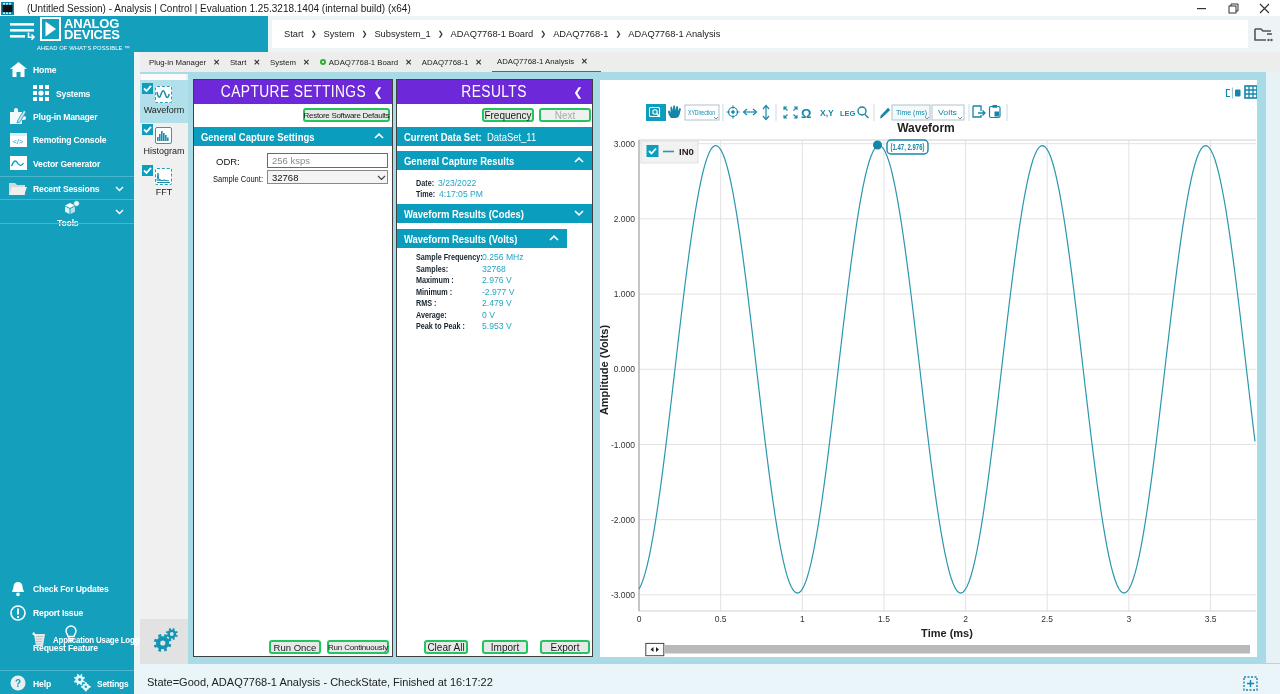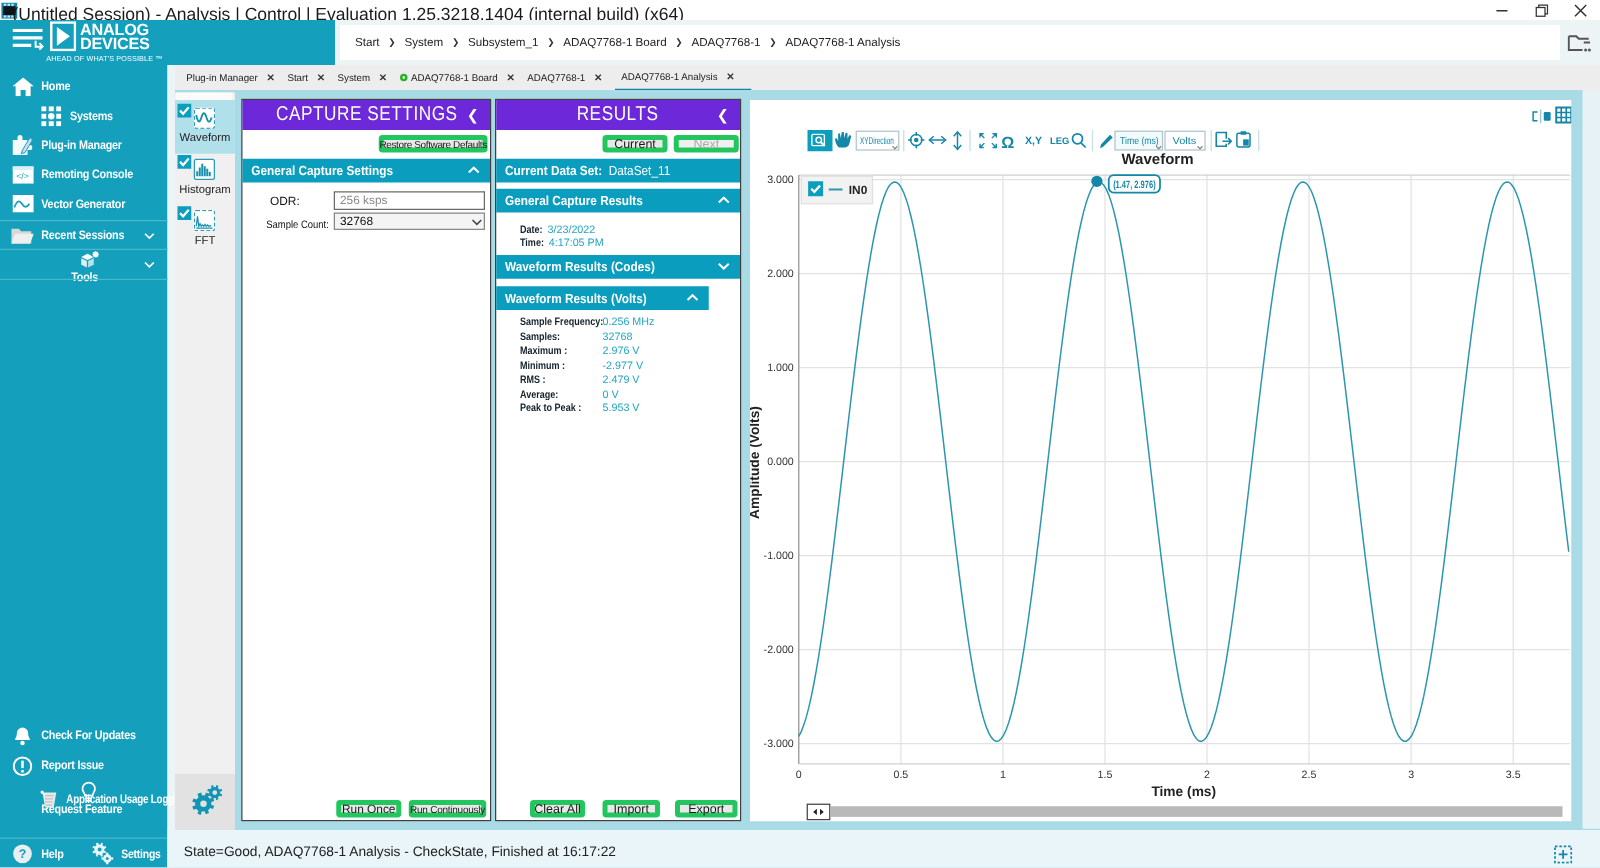--- a/index.html
+++ b/index.html
@@ -1,21 +1,21 @@
 <!DOCTYPE html>
 <html><head>
 <meta charset="utf-8">
 <style>
 *{margin:0;padding:0;box-sizing:border-box;}
 html,body{width:1280px;height:694px;overflow:hidden;}
 body{font-family:"Liberation Sans",sans-serif;position:relative;background:#fff;}
 .abs{position:absolute;}
 
 #titlebar{left:0;top:0;width:1280px;height:16px;background:#fff;}
-#titletext{left:10px;top:3px;font-size:14px;color:#1a1a1a;}
+#titletext{left:27px;top:3px;font-size:10px;color:#1a1a1a;}
 
 #hdrteal{left:0;top:16px;width:268px;height:36px;background:#14a0bd;}
 #hdrpale{left:268px;top:16px;width:1012px;height:36px;background:#edf4f6;}
 #crumbbar{left:272px;top:20px;width:976px;height:28px;background:#fff;display:flex;align-items:center;font-size:9.3px;color:#222;}
 .crumb{margin-left:7px;}
 .csep{margin-left:7px;color:#333;font-size:7px;}
 
 #sidebar{left:0;top:52px;width:134px;height:642px;background:#14a0bd;color:#fff;}
 #gutter{left:134px;top:52px;width:6px;height:642px;background:#edf4f6;}
 .sbitem{position:absolute;left:0;width:134px;height:23.4px;display:flex;align-items:center;color:#fff;}
@@ -43,21 +43,21 @@
 
 .panel{background:#fff;border:1px solid #404040;}
 #cappanel{left:193px;top:79px;width:200px;height:578px;}
 #respanel{left:396px;top:79px;width:197px;height:578px;}
 .phead{position:absolute;left:0;top:0;width:100%;height:24px;background:#6d28d9;color:#fff;display:flex;align-items:center;justify-content:center;font-size:16px;}
 .pht{display:inline-block;transform:scaleX(0.86);letter-spacing:0.5px;}
 .phchev{position:absolute;right:9px;top:5px;font-size:11.5px;color:#fff;}
 .tealbar{position:absolute;left:0;width:100%;height:19px;background:#0a9dbe;color:#fff;display:flex;align-items:center;font-size:10.5px;font-weight:bold;}
 .tealbar .t1{margin-left:7px;transform:scaleX(0.9);transform-origin:left;white-space:nowrap;}
 .tbchev{position:absolute;right:8px;top:6px;}
-.btn{position:absolute;background:#e8e8e8;border:4px solid #22c55e;border-radius:3px;font-size:10px;color:#1a1a1a;display:flex;align-items:center;justify-content:center;white-space:nowrap;}
+.btn{position:absolute;background:#e8e8e8;border:2px solid #22c55e;border-radius:3px;font-size:10px;color:#1a1a1a;display:flex;align-items:center;justify-content:center;white-space:nowrap;}
 
 #odrlab{left:216px;top:156px;font-size:9.5px;color:#111;}
 #odrbox{left:267px;top:153px;width:121px;height:15px;border:1px solid #6a6a6a;background:#fff;font-size:9.5px;color:#8a8a8a;display:flex;align-items:center;padding-left:4px;}
 #sclab{left:213px;top:173.5px;font-size:8.6px;color:#111;transform:scaleX(0.88);transform-origin:left;}
 #scbox{left:267px;top:170px;width:121px;height:14px;border:1px solid #888;background:#f4f4f4;font-size:9.5px;color:#111;display:flex;align-items:center;padding-left:4px;}
 
 .rlab{position:absolute;font-size:8.6px;font-weight:bold;color:#14222c;transform:scaleX(0.84);transform-origin:left;}
 .rval{position:absolute;font-size:8.6px;color:#23a6c3;}
 
 #chart{left:600px;top:80px;width:657px;height:577px;background:#fff;}
@@ -384,21 +384,21 @@
   </svg>
 <div class="btn abs" style="left:269px;top:640px;width:52px;height:14px;font-size:9.5px;">Run Once</div>
 <div class="btn abs" style="left:327px;top:640px;width:62px;height:14px;font-size:8px;letter-spacing:-0.2px;">Run Continuously</div>
 
 <div class="abs panel" id="respanel">
 <div class="phead">
       <span class="pht">RESULTS</span>
       <span class="phchev">❮</span>
     </div>
 </div>
-<div class="btn abs" style="left:482px;top:108px;width:52px;height:14px;">Current</div>
+<div class="btn abs" style="left:482px;top:108px;width:52px;height:14px;">Frequency</div>
 <div class="btn abs" style="left:539px;top:108px;width:52px;height:14px;color:#aaa;background:#f0f0f0;">Next</div>
 <div class="tealbar abs" style="left:397px;top:127px;width:195px;">
     <span class="t1">Current Data Set:&nbsp; <span style="font-weight:normal;">DataSet_11</span></span>
   </div>
 <div class="tealbar abs" style="left:397px;top:151px;width:195px;">
     <span class="t1">General Capture Results</span>
     <svg class="tbchev" width="10" height="6" viewBox="0 0 10 6">
       <path d="M1,5 L5,1.2 L9,5" stroke="#fff" stroke-width="1.6" fill="none"></path>
     </svg>
   </div>

